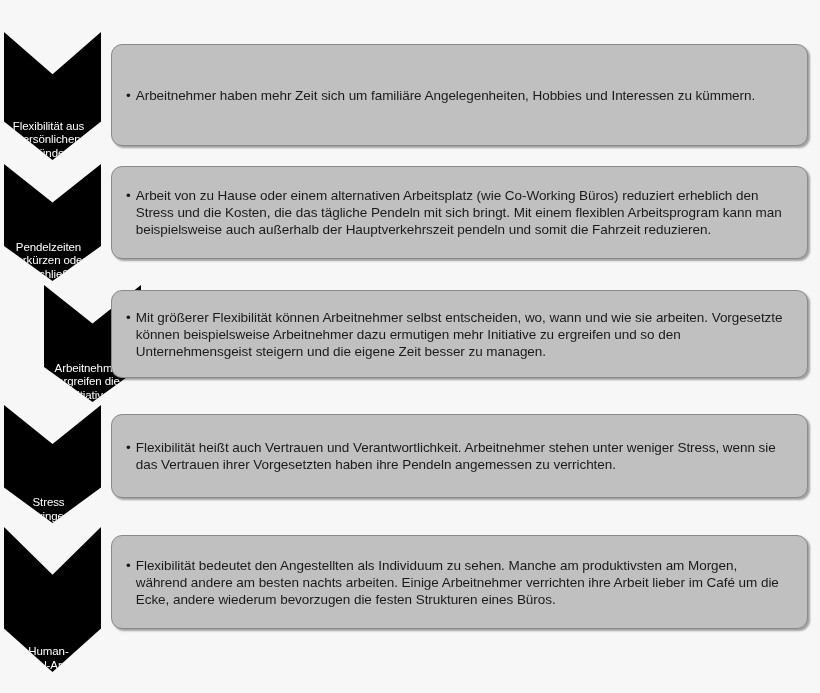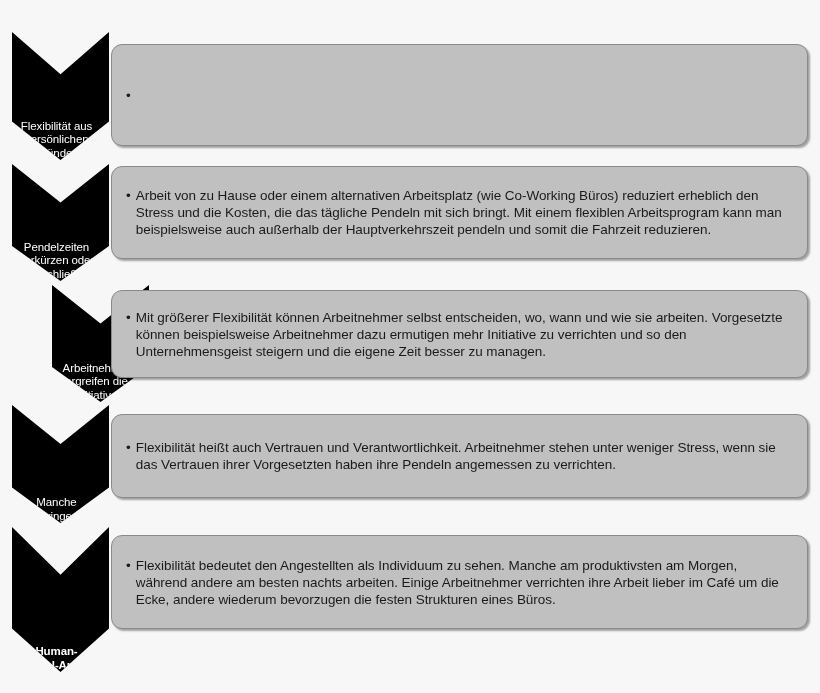--- a/index.html
+++ b/index.html
@@ -15,21 +15,21 @@
   }
   #diagram {
     position: relative;
     width: 820px;
     height: 693px;
     background: #f7f7f7;
   }
   
   .chevron {
     position: absolute;
-    left: 12px;
+    left: 4px;
     width: 97px;
     background: #000000;
     -webkit-clip-path: polygon(0% 0%, 50% 33%, 100% 0%, 100% 70%, 50% 100%, 0% 70%);
     clip-path: polygon(0% 0%, 50% 33%, 100% 0%, 100% 70%, 50% 100%, 0% 70%);
     display: flex;
     align-items: flex-end;
     justify-content: center;
     box-sizing: border-box;
   }
   .chevron-label {
@@ -83,20 +83,21 @@
   <div class="chevron" style="top:32px; height:128px;">
     <div class="chevron-label">
       <span>Flexibilität aus</span><br>
       <span>persönlichen</span><br>
       <span>Gründen</span>
     </div>
   </div>
   <div class="textbox" style="top:44px; height:102px;">
     <div class="bullet-line">
       <span class="bullet">•</span>
+      <span class="bullet-text">Arbeitnehmer haben mehr Zeit sich um familiäre Angelegenheiten, Hobbies und Interessen zu kümmern.</span>
     </div>
   </div>
 
   <div class="chevron" style="top:164px; height:117px;">
     <div class="chevron-label">
       <span>Pendelzeiten</span><br>
       <span>verkürzen oder</span><br>
       <span>ausschließen</span>
     </div>
   </div>
@@ -110,38 +111,38 @@
   <div class="chevron" style="top:285px; height:117px;margin-left:40px;">
     <div class="chevron-label">
       <span>Arbeitnehmer</span><br>
       <span>ergreifen die</span><br>
       <span>Initiative</span>
     </div>
   </div>
   <div class="textbox" style="top:290px; height:88px;">
     <div class="bullet-line">
       <span class="bullet">•</span>
-      <span class="bullet-text">Mit größerer Flexibilität können Arbeitnehmer selbst entscheiden, wo, wann und wie sie arbeiten. Vorgesetzte können beispielsweise Arbeitnehmer dazu ermutigen mehr Initiative zu verrichten und so den Unternehmensgeist steigern und die eigene Zeit besser zu managen.</span>
+      <span class="bullet-text">Mit größerer Flexibilität können Arbeitnehmer selbst entscheiden, wo, wann und wie sie arbeiten. Vorgesetzte können beispielsweise Arbeitnehmer dazu ermutigen mehr Initiative zu ergreifen und so den Unternehmensgeist steigern und die eigene Zeit besser zu managen.</span>
     </div>
   </div>
 
   <div class="chevron" style="top:405px; height:118px;">
     <div class="chevron-label">
-      <span>Manche</span><br>
+      <span>Stress</span><br>
       <span>verringern</span>
     </div>
   </div>
   <div class="textbox" style="top:414px; height:84px;">
     <div class="bullet-line">
       <span class="bullet">•</span>
       <span class="bullet-text">Flexibilität heißt auch Vertrauen und Verantwortlichkeit. Arbeitnehmer stehen unter weniger Stress, wenn sie das Vertrauen ihrer Vorgesetzten haben ihre Pendeln angemessen zu verrichten.</span>
     </div>
   </div>
 
-  <div class="chevron" style="top:527px; height:145px;font-weight:bold;">
+  <div class="chevron" style="top:527px; height:145px;">
     <div class="chevron-label">
       <span>Human-</span><br>
       <span>Kapital-Ansatz</span>
     </div>
   </div>
   <div class="textbox" style="top:535px; height:94px;">
     <div class="bullet-line">
       <span class="bullet">•</span>
       <span class="bullet-text">Flexibilität bedeutet den Angestellten als Individuum zu sehen. Manche am produktivsten am Morgen, während andere am besten nachts arbeiten. Einige Arbeitnehmer verrichten ihre Arbeit lieber im Café um die Ecke, andere wiederum bevorzugen die festen Strukturen eines Büros.</span>
     </div>

